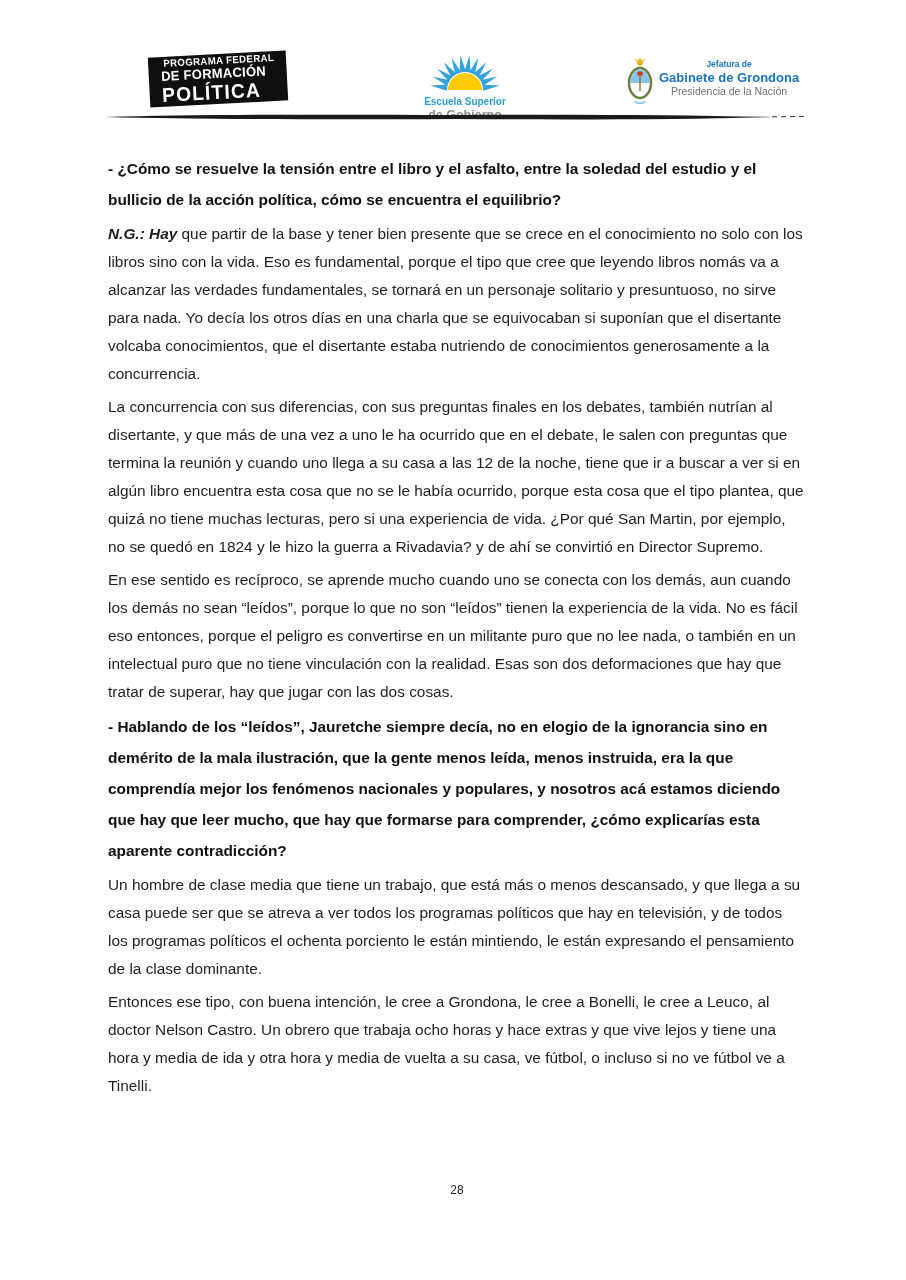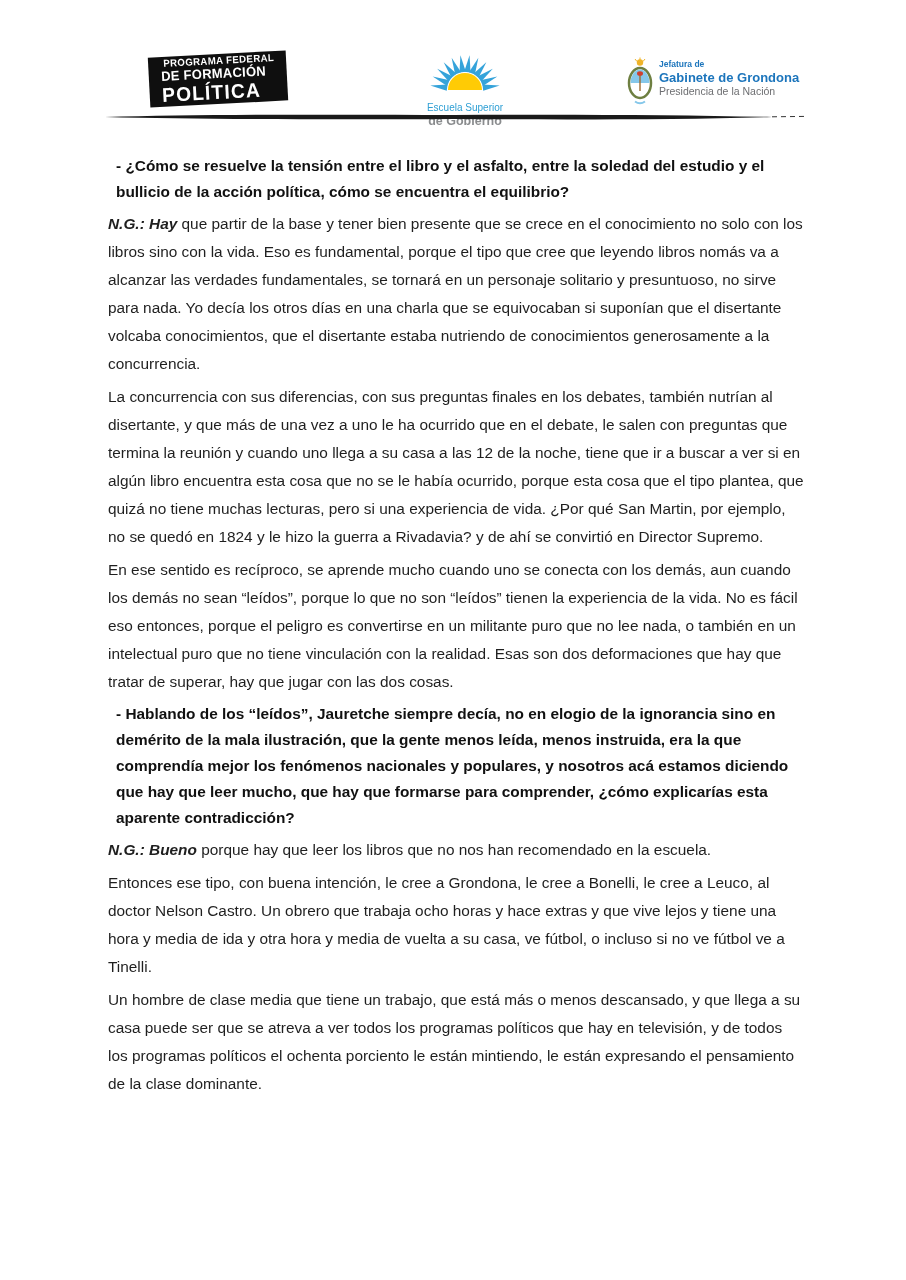--- a/index.html
+++ b/index.html
@@ -12,35 +12,35 @@
     position:absolute;left:149px;top:54px;width:138px;height:50px;
     background:var(--logo_black,#0f0f0f);transform:rotate(-3deg);
     display:flex;align-items:center;justify-content:center;
   }
   .ll-inner{display:flex;flex-direction:column;align-items:flex-start;transform:scaleX(.96);line-height:1;}
   .ll-inner span{color:#fff;font-weight:bold;white-space:nowrap;}
   .ll1{font-size:10px;letter-spacing:.4px;margin-left:3px;}
   .ll2{font-size:13.5px;letter-spacing:.3px;margin-top:1px;}
   .ll3{font-size:20px;letter-spacing:1.2px;margin-top:1px;}
   .logo-center{position:absolute;left:413px;top:50px;width:104px;text-align:center;line-height:1;}
-  .lc-title{font-size:10px;font-weight:normal;color:var(--logo_blue,#2e9fd4);display:block;margin-top:8px;}
+  .lc-title{font-size:10px;font-weight:bold;color:var(--logo_blue,#2e9fd4);display:block;margin-top:2px;}
   .lc-sub{font-size:12.5px;font-weight:bold;color:var(--logo_gray,#8a8c8e);display:block;margin-top:2px;}
-  .logo-right{position:absolute;left:627px;top:57px;display:flex;align-items:flex-start;}
+  .logo-right{position:absolute;left:627px;top:57px;display:flex;align-items:flex-start;text-align:center;}
   .lr-text{margin-left:6px;line-height:1;padding-top:3px;}
   .lr1{display:block;font-size:8.5px;font-weight:bold;color:var(--jefatura_blue,#1c75bc);}
   .lr2{display:block;font-size:13px;font-weight:bold;color:var(--jefatura_blue,#1c75bc);margin-top:2px;}
   .lr3{display:block;font-size:10.5px;color:var(--jefatura_gray,#6d6e71);margin-top:2px;}
   .divider{position:absolute;left:104px;top:112px;}
   
   .content{
     position:absolute;left:108px;top:153px;width:698px;
     font-size:15.4px;line-height:28px;text-align:left;
   }
   .content p{margin:0 0 5px 0;}
-  .content p.question{font-weight:bold;line-height:26px;color:#111;margin-left:8px;}
+  .content p.question{font-weight:bold;line-height:31px;color:#111;}
   .content p em{font-style:italic;font-weight:bold;}
   
   .footer{position:absolute;left:108px;top:1180px;width:698px;text-align:center;}
   .page-num{font-size:12px;color:#222;}
 </style>
 </head>
 <body>
 
 <div class="page">
 
@@ -99,19 +99,21 @@
     <path d="M1,5 C90,2.6 220,2.2 350,3 C470,2.2 580,3 668,5 C580,7.6 470,7.8 350,7 C220,7.8 90,7.2 1,5 Z" fill="#1a1a1a"></path>
     <line x1="668" y1="4.8" x2="701" y2="4.4" stroke="#333" stroke-width="1" stroke-dasharray="5 4"></line>
   </svg>
 
   <main class="content" id="article-body">
       <p class="question">- ¿Cómo se resuelve la tensión entre el libro y el asfalto, entre la soledad del estudio y el bullicio de la acción política, cómo se encuentra el equilibrio?</p>
       <p class="answer"><em>N.G.: Hay</em> que partir de la base y tener bien presente que se crece en el conocimiento no solo con los libros sino con la vida. Eso es fundamental, porque el tipo que cree que leyendo libros nomás va a alcanzar las verdades fundamentales, se tornará en un personaje solitario y presuntuoso, no sirve para nada. Yo decía los otros días en una charla que se equivocaban si suponían que el disertante volcaba conocimientos, que el disertante estaba nutriendo de conocimientos generosamente a la concurrencia.</p>
       <p class="body">La concurrencia con sus diferencias, con sus preguntas finales en los debates, también nutrían al disertante, y que más de una vez a uno le ha ocurrido que en el debate, le salen con preguntas que termina la reunión y cuando uno llega a su casa a las 12 de la noche, tiene que ir a buscar a ver si en algún libro encuentra esta cosa que no se le había ocurrido, porque esta cosa que el tipo plantea, que quizá no tiene muchas lecturas, pero si una experiencia de vida. ¿Por qué San Martin, por ejemplo, no se quedó en 1824 y le hizo la guerra a Rivadavia? y de ahí se convirtió en Director Supremo.</p>
       <p class="body">En ese sentido es recíproco, se aprende mucho cuando uno se conecta con los demás, aun cuando los demás no sean “leídos”, porque lo que no son “leídos” tienen la experiencia de la vida. No es fácil eso entonces, porque el peligro es convertirse en un militante puro que no lee nada, o también en un intelectual puro que no tiene vinculación con la realidad. Esas son dos deformaciones que hay que tratar de superar, hay que jugar con las dos cosas.</p>
       <p class="question">- Hablando de los “leídos”, Jauretche siempre decía, no en elogio de la ignorancia sino en demérito de la mala ilustración, que la gente menos leída, menos instruida, era la que comprendía mejor los fenómenos nacionales y populares, y nosotros acá estamos diciendo que hay que leer mucho, que hay que formarse para comprender, ¿cómo explicarías esta aparente contradicción?</p>
-      <p class="answer"><em>N.G.: Bueno</em> porque hay que leer los libros que no nos han recomendado en la escuela.</p>
+      <p class="body">Un hombre de clase media que tiene un trabajo, que está más o menos descansado, y que llega a su casa puede ser que se atreva a ver todos los programas políticos que hay en televisión, y de todos los programas políticos el ochenta porciento le están mintiendo, le están expresando el pensamiento de la clase dominante.</p>
       <p class="body">Entonces ese tipo, con buena intención, le cree a Grondona, le cree a Bonelli, le cree a Leuco, al doctor Nelson Castro. Un obrero que trabaja ocho horas y hace extras y que vive lejos y tiene una hora y media de ida y otra hora y media de vuelta a su casa, ve fútbol, o incluso si no ve fútbol ve a Tinelli.</p>
-      <p class="body">Un hombre de clase media que tiene un trabajo, que está más o menos descansado, y que llega a su casa puede ser que se atreva a ver todos los programas políticos que hay en televisión, y de todos los programas políticos el ochenta porciento le están mintiendo, le están expresando el pensamiento de la clase dominante.</p>
     </main>
 
+  <div class="footer">
+    <span class="page-num">28</span>
+  </div>
 
 </div>
 
 </body></html>

